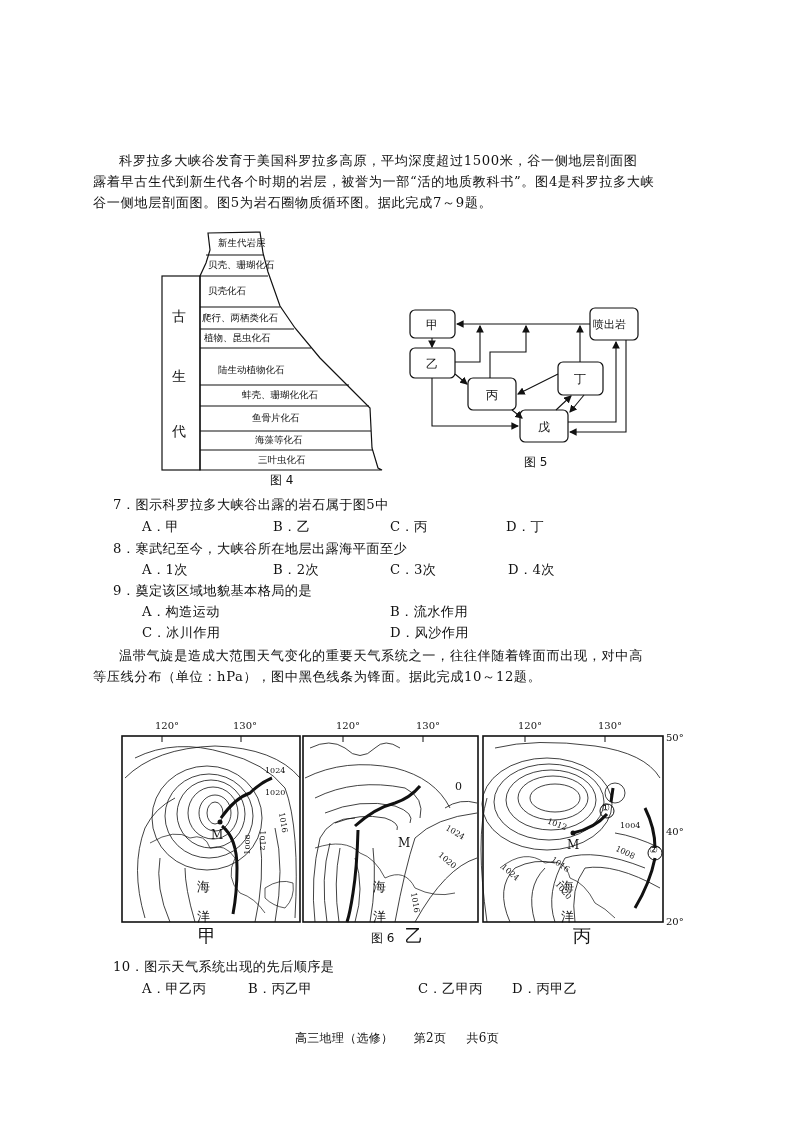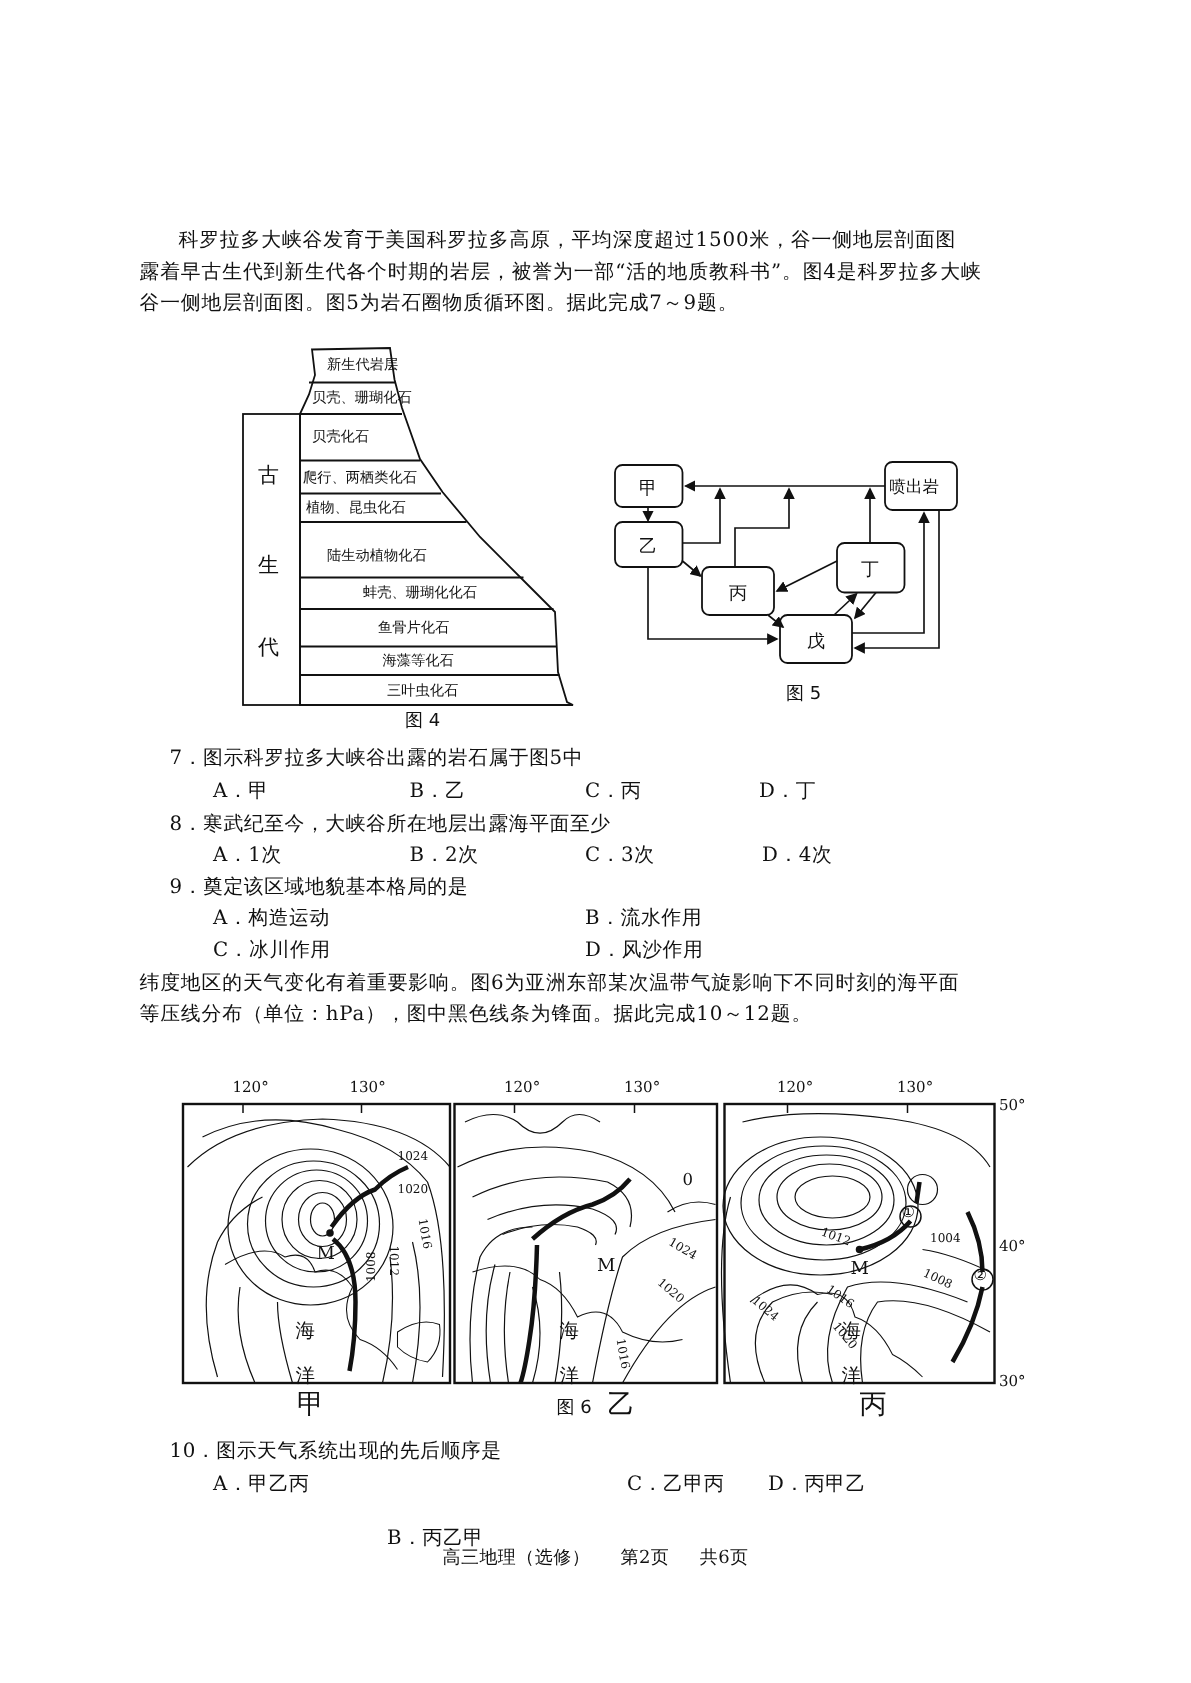--- a/index.html
+++ b/index.html
@@ -121,21 +121,21 @@
 <div class="opt" style="left:390px; top:561px;">C．3次</div>
 <div class="opt" style="left:508px; top:561px;">D．4次</div>
 
 <div class="q" style="left:113px; top:582px;">9．奠定该区域地貌基本格局的是</div>
 <div class="opt" style="left:142px; top:603px;">A．构造运动</div>
 <div class="opt" style="left:390px; top:603px;">B．流水作用</div>
 <div class="opt" style="left:142px; top:624px;">C．冰川作用</div>
 <div class="opt" style="left:390px; top:624px;">D．风沙作用</div>
 
 <div class="para" style="top:645px; left:93px; width:620px;">
-  <div>纬度地区的天气变化有着重要影响。图6为亚洲东部某次温带气旋影响下不同时刻的海平面</div>
+  <div style="padding-left:26px;">温带气旋是造成大范围天气变化的重要天气系统之一，往往伴随着锋面而出现，对中高</div>
   <div>等压线分布（单位：hPa），图中黑色线条为锋面。据此完成10～12题。</div>
 </div>
 
 <div class="abs" style="left:115px; top:718px; width:580px; height:232px;">
   <svg width="580" height="232" viewBox="0 0 580 232">
     <g fill="none" stroke="#111">
 
       <rect x="7" y="18" width="178" height="186" stroke-width="1.6"></rect>
       <rect x="188" y="18" width="175" height="186" stroke-width="1.6"></rect>
       <rect x="368" y="18" width="180" height="186" stroke-width="1.6"></rect>
@@ -224,21 +224,21 @@
   
   <div class="abs" style="left:40px; top:2px; font-size:10px;">120°</div>
   <div class="abs" style="left:118px; top:2px; font-size:10px;">130°</div>
   <div class="abs" style="left:221px; top:2px; font-size:10px;">120°</div>
   <div class="abs" style="left:301px; top:2px; font-size:10px;">130°</div>
   <div class="abs" style="left:403px; top:2px; font-size:10px;">120°</div>
   <div class="abs" style="left:483px; top:2px; font-size:10px;">130°</div>
   
   <div class="abs" style="left:551px; top:14px; font-size:10px;">50°</div>
   <div class="abs" style="left:551px; top:108px; font-size:10px;">40°</div>
-  <div class="abs" style="left:551px; top:198px; font-size:10px;">30°</div>
+  <div class="abs" style="left:551px; top:198px; font-size:10px;">20°</div>
 
   
   <div class="abs" style="left:150px; top:48px; font-size:8px;">1024</div>
   <div class="abs" style="left:150px; top:70px; font-size:8px;">1020</div>
   <div class="abs" style="left:158px; top:100px; font-size:8px; transform:rotate(80deg);">1016</div>
   <div class="abs" style="left:137px; top:118px; font-size:8px; transform:rotate(90deg);">1012</div>
   <div class="abs" style="left:122px; top:122px; font-size:8px; transform:rotate(-90deg);">1008</div>
   <div class="abs" style="left:96px; top:110px; font-size:12px;">M</div>
   <div class="abs" style="left:82px; top:160px; font-size:13px;">海</div>
   <div class="abs" style="left:82px; top:190px; font-size:13px;">洋</div>
@@ -265,21 +265,21 @@
   <div class="abs" style="left:486px; top:84px; font-size:10px;">①</div>
   <div class="abs" style="left:534px; top:126px; font-size:10px;">②</div>
   <div class="abs" style="left:452px; top:120px; font-size:12px;">M</div>
   <div class="abs" style="left:446px; top:160px; font-size:13px;">海</div>
   <div class="abs" style="left:446px; top:190px; font-size:13px;">洋</div>
   <div class="abs sans" style="left:458px; top:206px; font-size:18px;">丙</div>
 </div>
 
 <div class="q" style="left:113px; top:958px;">10．图示天气系统出现的先后顺序是</div>
 <div class="opt" style="left:142px; top:980px;">A．甲乙丙</div>
-<div class="opt" style="left:258px; top:980px;margin-top:36px;">B．丙乙甲</div>
+<div class="opt" style="left:248px; top:980px;">B．丙乙甲</div>
 <div class="opt" style="left:390px; top:980px;margin-left:28px;">C．乙甲丙</div>
 <div class="opt" style="left:512px; top:980px;">D．丙甲乙</div>
 
 <div class="footer">
   <span>高三地理（选修）</span>
   <span style="display:inline-block; width:12px;"></span>
   <span>第2页</span>
   <span style="display:inline-block; width:12px;"></span>
   <span>共6页</span>
 </div>

